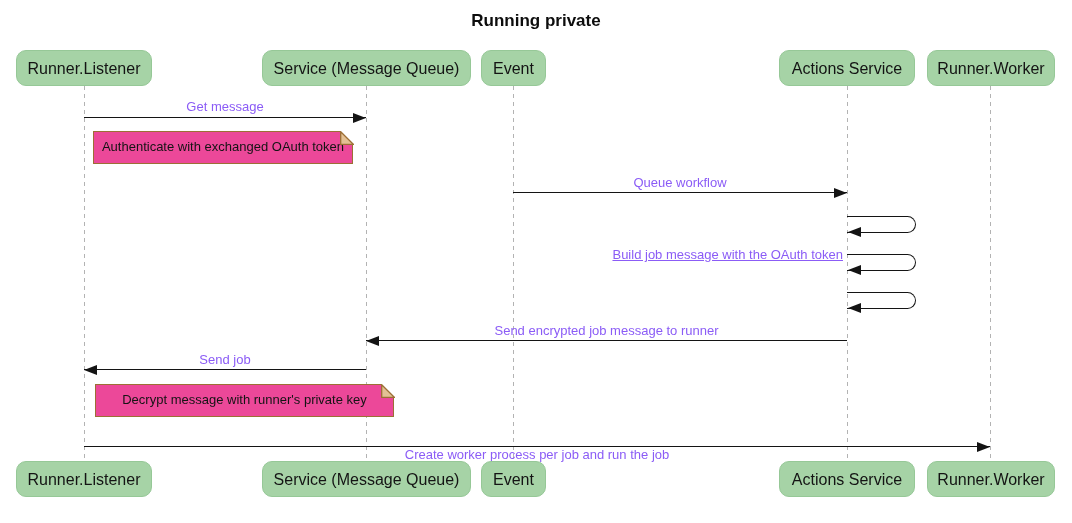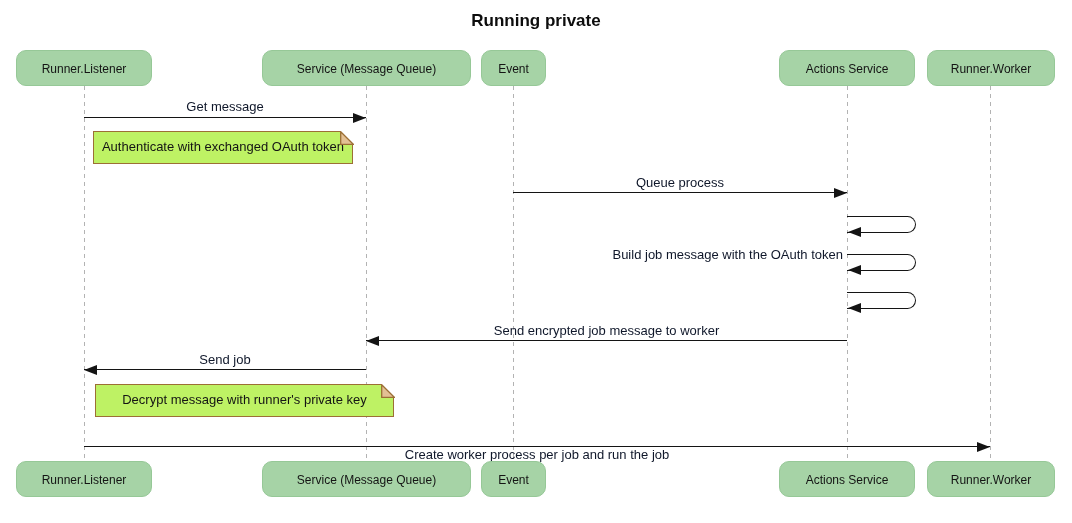--- a/index.html
+++ b/index.html
@@ -28,38 +28,38 @@
     background: repeating-linear-gradient(to bottom, #b3b3b3 0 4px, transparent 4px 8px);
   }
   .actor {
     position: absolute;
     height: 36px;
     line-height: 36px;
     text-align: center;
     background: #a6d3a6;
     border: 1px solid #96c897;
     border-radius: 10px;
-    font-size: 12px;
+    font-size: 16px;
     box-sizing: border-box;
     color: #141414;
     white-space: nowrap;
   }
   .msg-line {
     position: absolute;
     height: 1.4px;
     background: #141414;
   }
   .msg-label {
     position: absolute;
     height: 18px;
     line-height: 18px;
     font-size: 13px;
     text-align: center;
     white-space: nowrap;
-    color: #0f172a;
+    color: #8b5cf6;
   }
   .msg-label.right-align { text-align: right; }
   .tri-right {
     position: absolute;
     width: 0; height: 0;
     border-top: 5px solid transparent;
     border-bottom: 5px solid transparent;
     border-left: 13px solid #141414;
   }
   .tri-left {
@@ -76,21 +76,21 @@
     box-sizing: border-box;
     border: 1.4px solid #141414;
     border-left: none;
     border-radius: 0 10px 10px 0;
   }
   .note {
     position: absolute;
     height: 33px;
     line-height: 30px;
     box-sizing: border-box;
-    background: #bef264;
+    background: #ec4899;
     border: 1.5px solid #9c6f35;
     font-size: 13px;
     text-align: center;
     white-space: nowrap;
     color: #141414;
   }
   .fold {
     position: absolute;
     top: -1.5px;
     right: -1.5px;
@@ -121,35 +121,35 @@
   <div class="tri-right" style="left:353px; top:113px;"></div>
 
   <div class="note" style="left:93px; top:131px; width:260px;">
     <span>Authenticate with exchanged OAuth token</span>
     <svg class="fold" width="14" height="14" viewBox="0 0 14 14">
       <path d="M0,0 L14,0 L14,14 Z" fill="#ffffff"></path>
       <path d="M0.7,0.7 L0.7,13.3 L13.3,13.3 Z" fill="#e3c094" stroke="#9c6f35" stroke-width="1.3"></path>
     </svg>
   </div>
 
-  <div class="msg-label" style="left:513px; top:174px; width:334px;">Queue process</div>
+  <div class="msg-label" style="left:513px; top:174px; width:334px;">Queue workflow</div>
   <div class="msg-line" style="left:513px; top:192px; width:334px;"></div>
   <div class="tri-right" style="left:834px; top:188px;"></div>
 
   <div class="loop" style="left:847px; top:216px;"></div>
   <div class="tri-left" style="left:848px; top:227px;"></div>
 
-  <div class="msg-label right-align" style="left:400px; top:246px; width:443px;">Build job message with the OAuth token</div>
+  <div class="msg-label right-align" style="left:400px; top:246px; width:443px;text-decoration:underline;">Build job message with the OAuth token</div>
   <div class="loop" style="left:847px; top:254px;"></div>
   <div class="tri-left" style="left:848px; top:265px;"></div>
 
   <div class="loop" style="left:847px; top:292px;"></div>
   <div class="tri-left" style="left:848px; top:303px;"></div>
 
-  <div class="msg-label" style="left:366px; top:322px; width:481px;">Send encrypted job message to worker</div>
+  <div class="msg-label" style="left:366px; top:322px; width:481px;">Send encrypted job message to runner</div>
   <div class="msg-line" style="left:366px; top:340px; width:481px;"></div>
   <div class="tri-left" style="left:366px; top:336px;"></div>
 
   <div class="msg-label" style="left:84px; top:351px; width:282px;">Send job</div>
   <div class="msg-line" style="left:84px; top:369px; width:282px;"></div>
   <div class="tri-left" style="left:84px; top:365px;"></div>
 
   <div class="note" style="left:95px; top:384px; width:299px;">
     <span>Decrypt message with runner's private key</span>
     <svg class="fold" width="14" height="14" viewBox="0 0 14 14">

